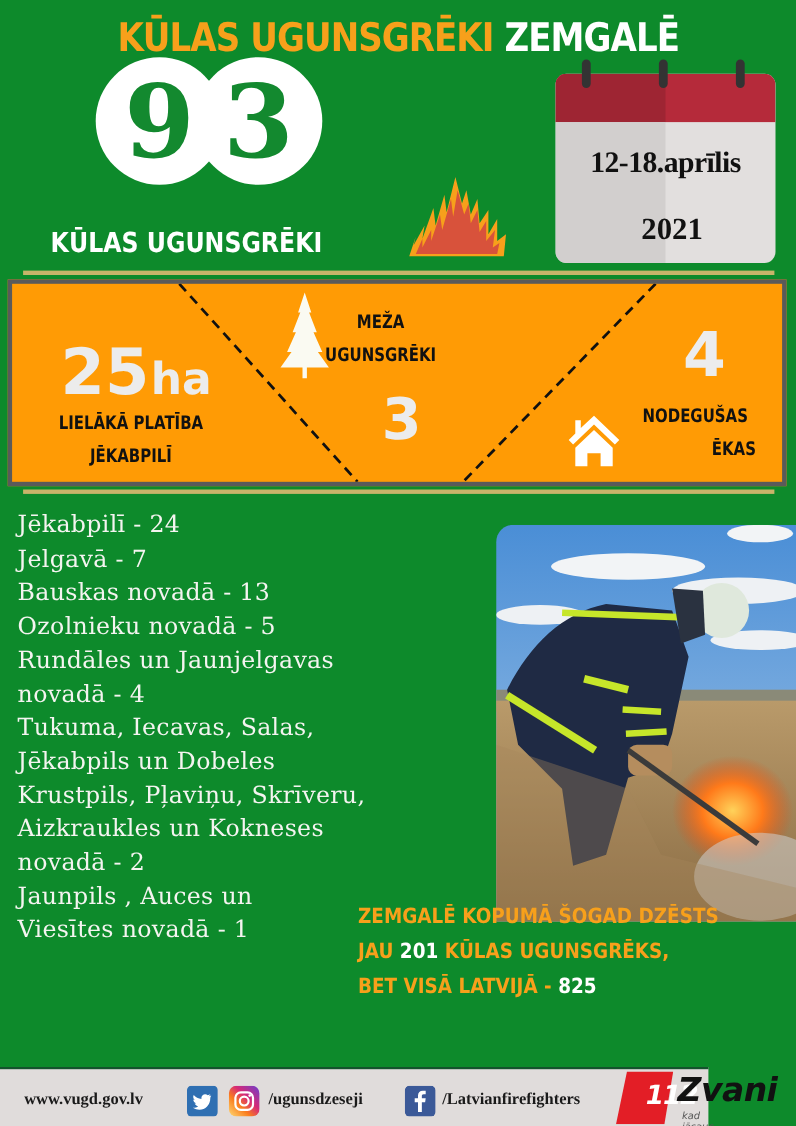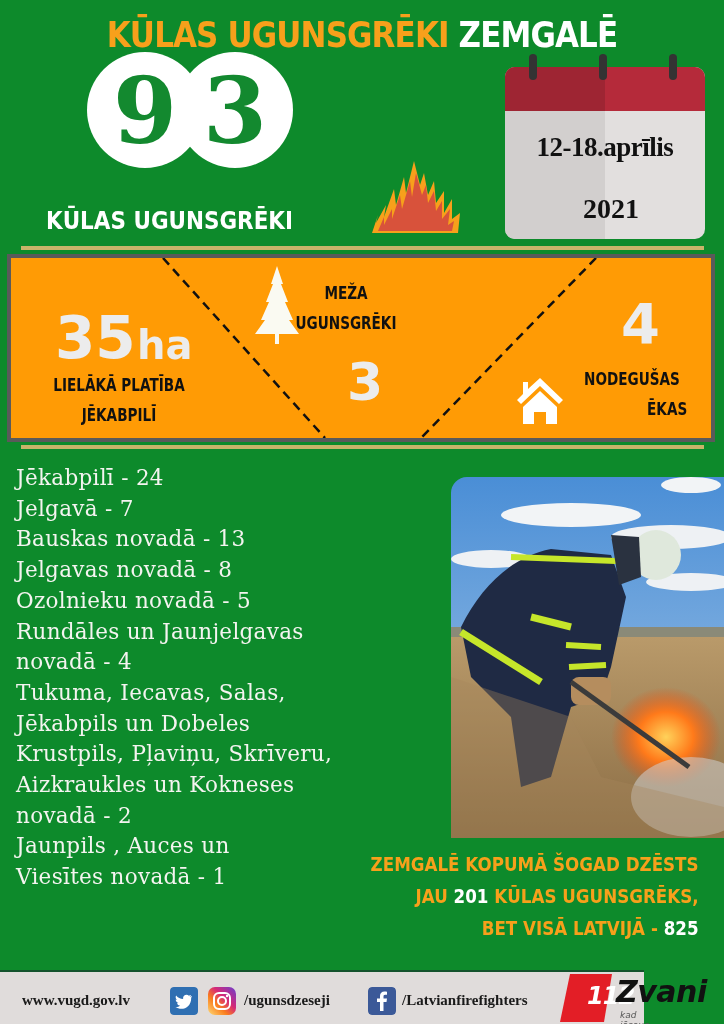--- a/index.html
+++ b/index.html
@@ -31,21 +31,21 @@
   .stats { left: 7px; top: 254px; width: 708px; height: 188px; background: #ff9b05; border: 4px solid #5a5a5a; }
   .stats svg { position: absolute; left: 0; top: 0; }
   .big-num { font-family: "DejaVu Sans", sans-serif; font-weight: bold; color: #ececec; }
   .block-label { font-family: "DejaVu Sans", sans-serif; font-weight: bold; color: #111111; font-size: 17px; text-align: center; transform: scaleX(0.8); line-height: 30px; white-space: nowrap; }
 
   .list { left: 16px; top: 463px; width: 430px; font-family: "DejaVu Serif", serif; font-size: 21.5px; line-height: 30.7px; color: #f4f4f0; letter-spacing: 0.3px; }
   .list div { white-space: nowrap; }
 
   .photo { left: 451px; top: 477px; width: 273px; height: 361px; border-radius: 16px 0 0 0; overflow: hidden; }
 
-  .summary { left: 300px; top: 848px; width: 424px; text-align: right; font-family: "DejaVu Sans", sans-serif; font-weight: bold; font-size: 19px; line-height: 32px; color: #f7a01b; }
+  .summary { left: 300px; top: 817px; width: 424px; text-align: left; font-family: "DejaVu Sans", sans-serif; font-weight: bold; font-size: 19px; line-height: 32px; color: #f7a01b; }
   .summary .line { transform: scaleX(0.88); white-space: nowrap; }
   .summary .hl { color: #ffffff; }
 
   .footer { left: 0; top: 970px; width: 644px; height: 54px; background: #e0dcdb; border-top: 2px solid #14532d; }
   .footer-text { font-family: "Liberation Serif", serif; font-weight: bold; font-size: 15px; color: #1a1a1a; top: 20px; }
   .social { width: 28px; height: 28px; border-radius: 4px; top: 15px; }
 </style>
 </head>
 <body>
 
@@ -79,21 +79,21 @@
 
 <div class="abs tanline" style="left:21px; top:246px; width:683px;"></div>
 <div class="abs tanline" style="left:21px; top:445px; width:683px;"></div>
 
 <div class="abs stats">
   <svg width="700" height="180">
     <line x1="152" y1="0" x2="314" y2="180" stroke="#111" stroke-width="2.5" stroke-dasharray="9,6"></line>
     <line x1="585" y1="0" x2="410" y2="180" stroke="#111" stroke-width="2.5" stroke-dasharray="9,6"></line>
   </svg>
 
-  <div class="abs big-num" style="left:44px; top:48px; font-size:58px; line-height:64px;">35</div>
+  <div class="abs big-num" style="left:44px; top:48px; font-size:58px; line-height:64px;">25</div>
   <div class="abs big-num" style="left:126px; top:62px; font-size:40px; line-height:50px;">ha</div>
   <div class="abs block-label" style="left:-2px; top:112px; width:220px;">
     <div>LIELĀKĀ PLATĪBA</div>
     <div>JĒKABPILĪ</div>
   </div>
 
   <svg class="abs" style="left:242px; top:6px;" width="48" height="80" viewBox="0 0 48 80">
     <path d="M24 2 L30 20 L28 20 L35 38 L32 38 L40 56 L36 56 L46 70 L26 70 L26 80 L22 80 L22 70 L2 70 L12 56 L8 56 L16 38 L13 38 L20 20 L18 20 Z" fill="#fafaf2"></path>
   </svg>
 
@@ -111,21 +111,20 @@
   <div class="abs block-label" style="left:546px; top:106px; width:150px;">
     <div>NODEGUŠAS</div>
     <div style="text-align:right; padding-right:6px;">ĒKAS</div>
   </div>
 </div>
 
 <div class="abs list">
   <div>Jēkabpilī - 24</div>
   <div>Jelgavā - 7</div>
   <div>Bauskas novadā - 13</div>
-  <div>Jelgavas novadā - 8</div>
   <div>Ozolnieku novadā - 5</div>
   <div>Rundāles un Jaunjelgavas</div>
   <div>novadā - 4</div>
   <div>Tukuma, Iecavas,  Salas,</div>
   <div>Jēkabpils un Dobeles</div>
   <div>Krustpils, Pļaviņu, Skrīveru,</div>
   <div>Aizkraukles un Kokneses</div>
   <div>novadā - 2</div>
   <div>Jaunpils , Auces un</div>
   <div>Viesītes novadā - 1</div>

